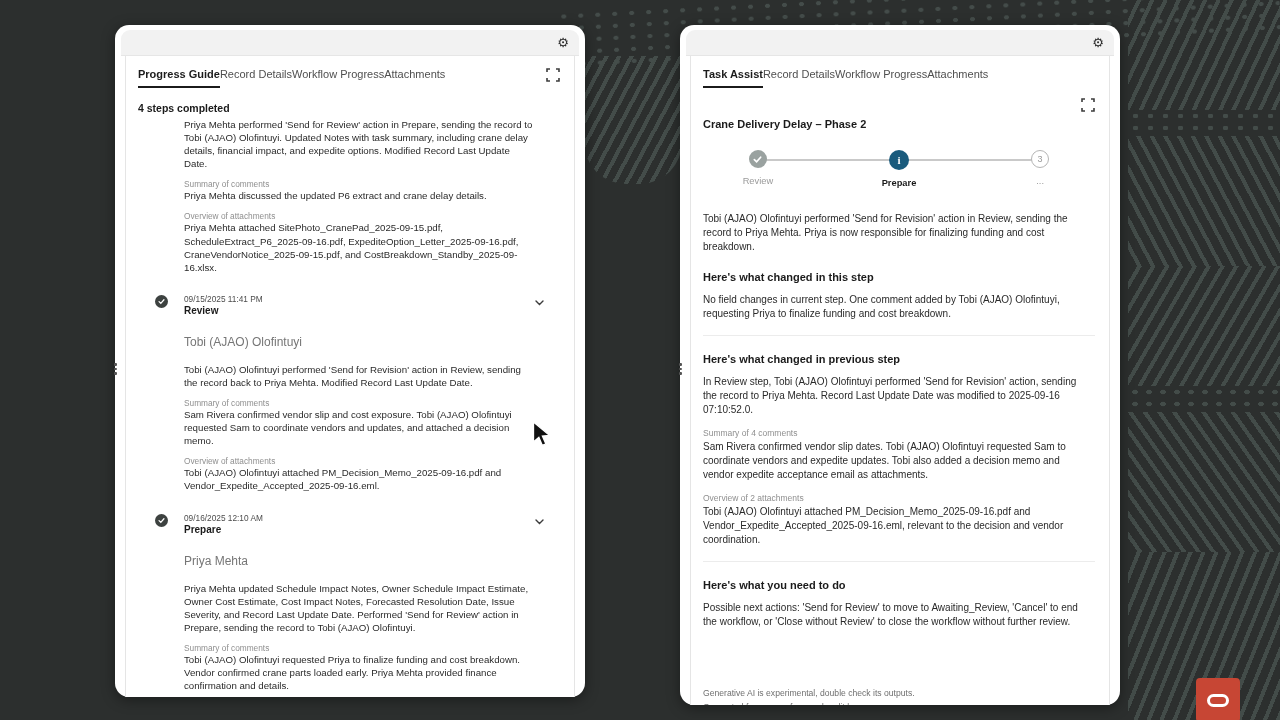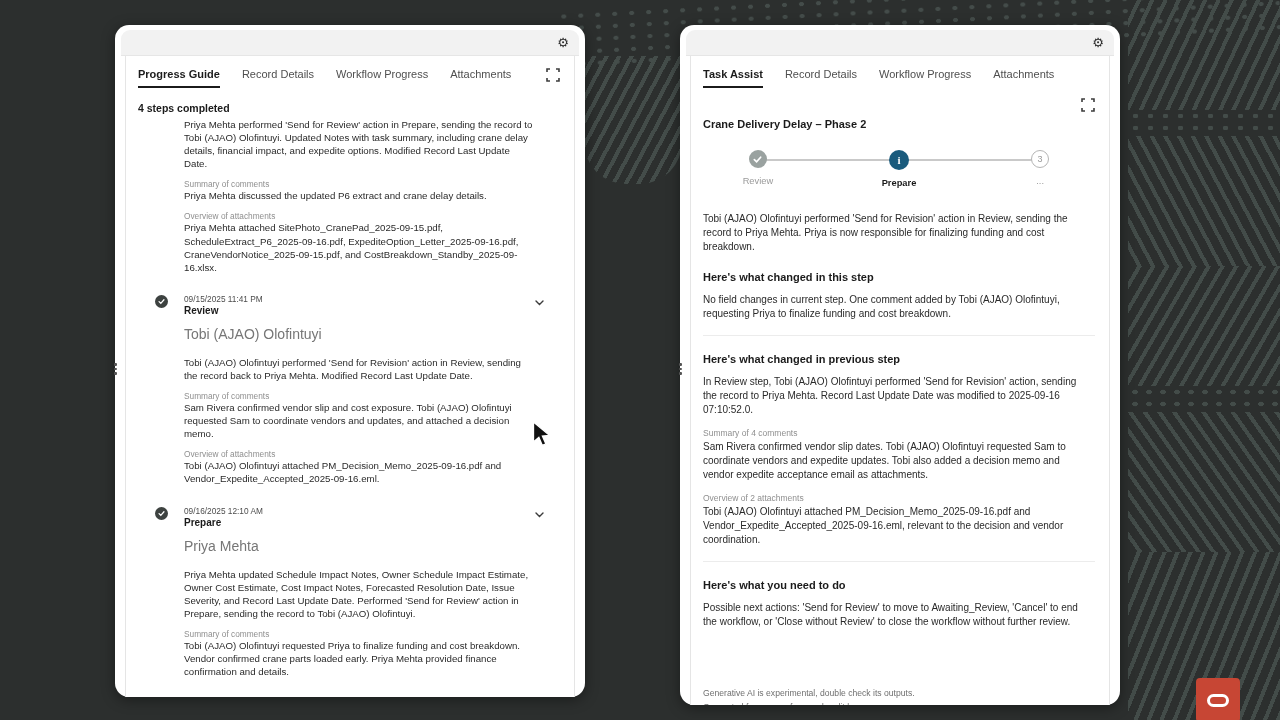--- a/index.html
+++ b/index.html
@@ -44,35 +44,35 @@
     border-radius:9px 9px 0 0; display:flex; align-items:center; justify-content:flex-end;
     padding-right:10px; border-bottom:1px solid #e6e6e6;
   }
   .gear { font-size:13px; color:#2e2e2e; line-height:1; cursor:pointer; }
   .content {
     margin:0 10px; border-left:1px solid #e5e5e5; border-right:1px solid #e5e5e5;
     height:calc(100% - 31px); background:#fff; padding:12px 14px 0 12px;
     position:relative; overflow:hidden;
   }
   
-  .tabs { display:flex; align-items:flex-start; gap:22px; position:relative; }
+  .tabs { display:flex; align-items:flex-start; position:relative; }
   .tab { font-size:11px; color:#4f4f4f; padding-bottom:6px; cursor:pointer; white-space:nowrap; }
   .tab.active { color:#1b1b1b; font-weight:bold; border-bottom:2.5px solid #1b1b1b; }
   .expand-icon { margin-left:auto; width:14px; height:14px; cursor:pointer; flex:none; }
   .expand-right { position:absolute; right:14px; top:42px; width:14px; height:14px; cursor:pointer; }
 
   
   .steps-completed { font-size:10.5px; font-weight:bold; color:#1b1b1b; margin-top:14px; }
   .tl-block { display:grid; grid-template-columns:46px 1fr 26px; margin-top:4px; }
   .tl-icon-cell { display:flex; justify-content:center; padding-top:1px; }
   .body-text { font-size:9.7px; line-height:1.35; color:#2a2a2a; }
   .mini-label { font-size:8.3px; color:#8f8f8f; margin-top:9px; }
   .tl-date { font-size:8.3px; color:#4c4c4c; }
   .tl-title { font-size:10px; font-weight:bold; color:#1b1b1b; margin-top:1px; }
-  .tl-person { font-size:14px; color:#767676; margin-top:10px; }
+  .tl-person { font-size:12px; color:#767676; margin-top:19px; }
   .chev { width:11px; height:11px; cursor:pointer; margin-top:8px; }
   .circle-check {
     width:13px; height:13px; border-radius:50%; background:#3d4240;
     display:flex; align-items:center; justify-content:center; flex:none;
   }
   .circle-check svg { width:7px; height:7px; }
   .pin-icon { width:13px; height:15px; }
 
   .drag-handle {
     position:absolute; left:-4px; top:338px; width:9px; height:22px;

